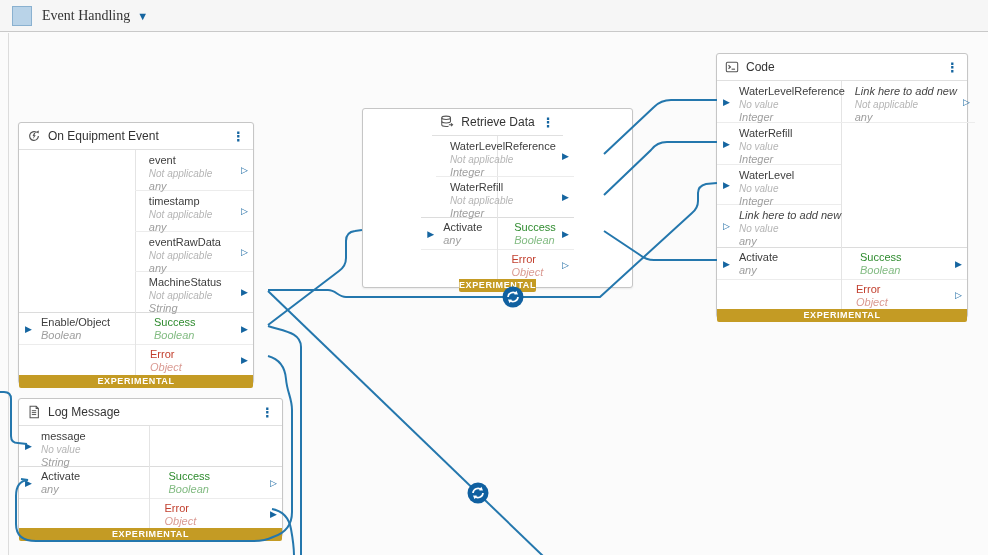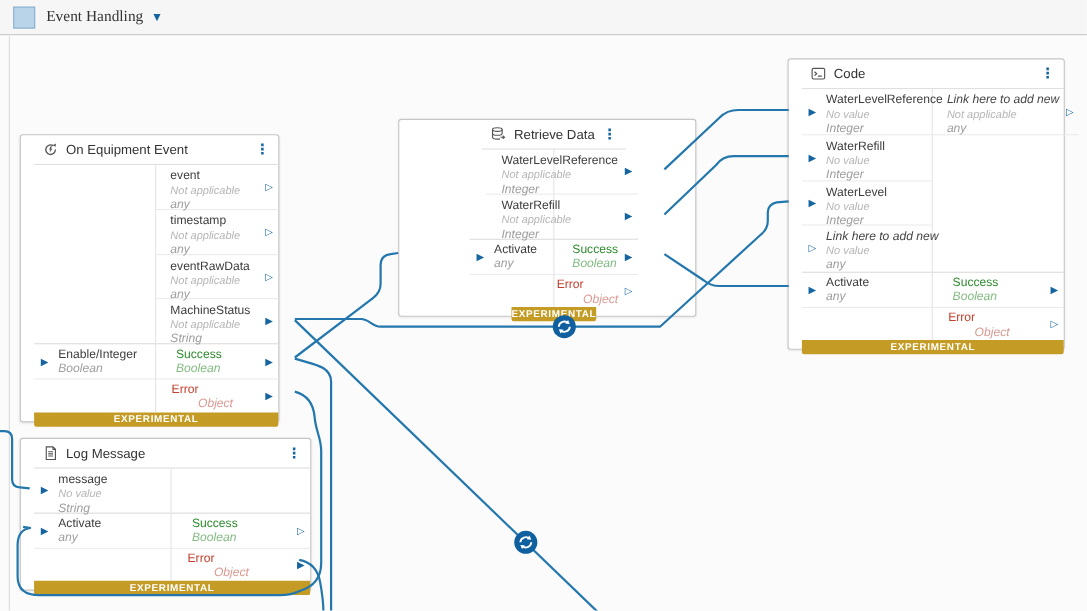--- a/index.html
+++ b/index.html
@@ -8,21 +8,21 @@
   
   .topbar{position:absolute;left:0;top:0;width:988px;height:32px;background:#f6f6f6;
           border-bottom:1px solid #c9c9c9;display:flex;align-items:center;box-sizing:border-box;}
   .topbar .sq{width:18px;height:18px;background:#b9d3e8;border:1px solid #8ab1d0;margin-left:12px;}
   .topbar .ttl{font-size:14px;color:#333;margin-left:10px;font-family:Liberation Serif, serif;}
   .topbar .caret{color:#1565a0;font-size:11px;margin-left:7px;}
   .canvas-edge{position:absolute;left:8px;top:33px;width:1px;height:522px;background:#dcdcdc;}
 
   
   .node{position:absolute;background:#fff;border:1px solid #c6c6c6;border-radius:3px;
-        box-shadow:0 1px 2px rgba(0,0,0,.07);box-sizing:border-box;display:flex;flex-direction:column;z-index:2;padding-left:12px;}
+        box-shadow:0 1px 2px rgba(0,0,0,.07);box-sizing:border-box;display:flex;flex-direction:column;z-index:2;}
   .nh{height:26px;min-height:26px;display:flex;align-items:center;gap:7px;padding:0 8px;
       border-bottom:1px solid #e0e0e0;}
   .nh .nt{font-size:12px;color:#333;}
   .nh .kebab{margin-left:auto;color:#1565a0;font-weight:bold;font-size:13px;cursor:pointer;}
   .nh svg{flex:0 0 auto;}
   .body{position:relative;flex:1;}
   .vline{position:absolute;top:0;bottom:0;left:49.5%;width:1px;background:#e4e4e4;}
   .sect{display:flex;}
   .sect.top{border-bottom:1px solid #dcdcdc;}
   .empty-l{width:49.5%;}
@@ -34,21 +34,21 @@
   .row.noline{border-bottom:none;}
   .brow{display:flex;border-bottom:1px solid #ececec;}
   .brow:last-child{border-bottom:none;}
   .bcell{flex:1;position:relative;box-sizing:border-box;padding:3px 18px 0 14px;}
   .h40{height:40px;} .h41{height:41px;} .h42{height:42px;}
   .lbl{font-size:11px;line-height:13px;color:#3d3d3d;white-space:nowrap;}
   .val{font-size:10px;line-height:13px;color:#b5b5b5;font-style:italic;white-space:nowrap;}
   .typ{font-size:11px;line-height:13px;color:#9e9e9e;white-space:nowrap;font-style:italic;}
   .lbl.italic{font-style:italic;color:#444;}
   .ok .lbl{color:#2e8b2e;} .ok .typ{color:#82bb82;}
-  .err .lbl{color:#c2402f;} .err .typ{color:#da9a92;margin-left:24px;}
+  .err .lbl{color:#c2402f;} .err .typ{color:#da9a92;}
   .p{position:absolute;top:50%;transform:translateY(-50%);font-size:9px;color:#1565a0;line-height:1;cursor:crosshair;}
   .p.out{right:5px;} .p.in{left:6px;}
   .indent{padding-left:22px;}
   .banner{height:13px;min-height:13px;background:#c49b24;color:#fff;font-size:9px;font-weight:bold;
           text-align:center;line-height:13px;letter-spacing:.6px;border-radius:0 0 2px 2px;}
   
   #wires{position:absolute;left:0;top:0;z-index:5;pointer-events:none;}
 </style>
 </head>
 <body>
@@ -97,21 +97,21 @@
           <div class="lbl">MachineStatus</div>
           <div class="val">Not applicable</div>
           <div class="typ">String</div>
           <span class="p out">▶</span>
         </div>
       </div>
     </div>
     <div class="brow" style="height:31px;">
       <div class="bcell indent">
         <span class="p in">▶</span>
-        <div class="lbl">Enable/Integer</div>
+        <div class="lbl">Enable/Object</div>
         <div class="typ">Boolean</div>
       </div>
       <div class="bcell ok">
         <div class="lbl">Success</div>
         <div class="typ">Boolean</div>
         <span class="p out">▶</span>
       </div>
     </div>
     <div class="brow" style="height:30px;">
       <div class="bcell"></div>

